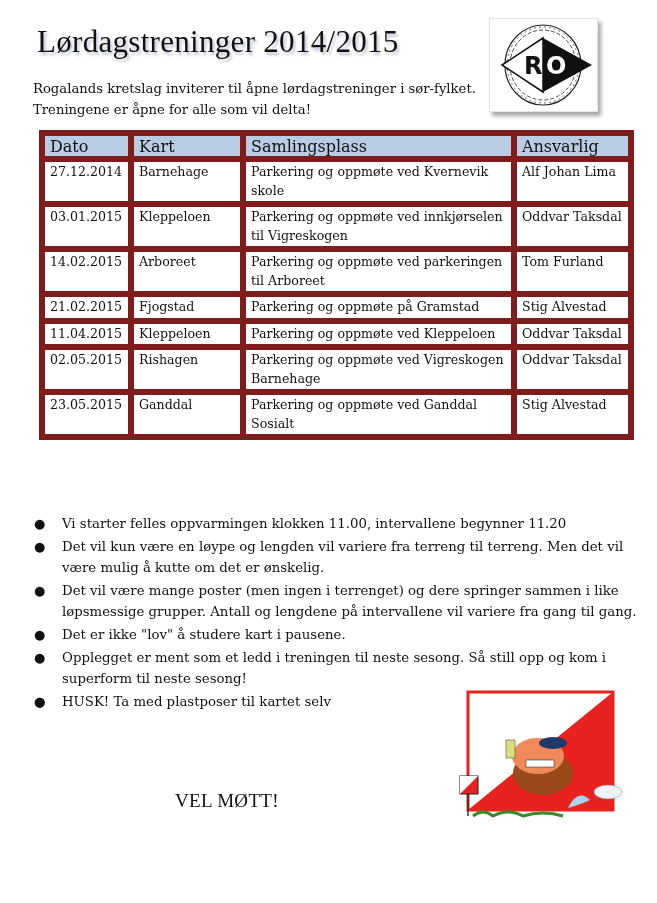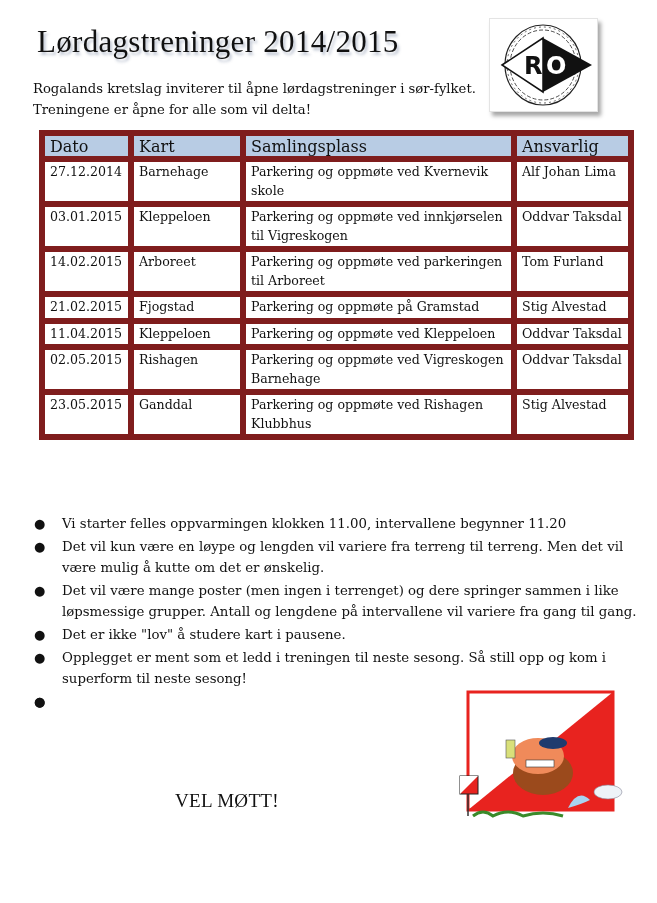--- a/index.html
+++ b/index.html
@@ -100,34 +100,34 @@
     </tr>
     <tr>
       <td>02.05.2015</td>
       <td>Rishagen</td>
       <td>Parkering og oppmøte ved Vigreskogen Barnehage</td>
       <td>Oddvar Taksdal</td>
     </tr>
     <tr>
       <td>23.05.2015</td>
       <td>Ganddal</td>
-      <td>Parkering og oppmøte ved Rishagen Klubbhus</td>
+      <td>Parkering og oppmøte ved Ganddal Sosialt</td>
       <td>Stig Alvestad</td>
     </tr>
   </tbody>
 </table>
 
 <ul class="notes">
   <li><span class="bullet">●</span><span>Vi starter felles oppvarmingen klokken 11.00, intervallene begynner 11.20</span></li>
   <li><span class="bullet">●</span><span>Det vil kun være en løype og lengden vil variere fra terreng til terreng. Men det vil være mulig å kutte om det er ønskelig.</span></li>
   <li><span class="bullet">●</span><span>Det vil være mange poster (men ingen i terrenget) og dere springer sammen i like løpsmessige grupper. Antall og lengdene på intervallene vil variere fra gang til gang.</span></li>
   <li><span class="bullet">●</span><span>Det er ikke "lov" å studere kart i pausene.</span></li>
   <li><span class="bullet">●</span><span>Opplegget er ment som et ledd i treningen til neste sesong. Så still opp og kom i superform til neste sesong!</span></li>
   <li class="narrow"><span class="bullet">●</span></li>
-  <li><span class="bullet">●</span></li>
+  <li><span class="bullet">●</span><span>HUSK! Ta med plastposer til kartet selv</span></li>
 </ul>
 
 <div class="welcome">VEL MØTT!</div>
 
 <div class="mascot">
   <svg viewBox="0 0 180 135">
     <rect x="10" y="4" width="145" height="118" fill="#fff" stroke="#e8231f" stroke-width="3"></rect>
     <polygon points="155,4 155,122 10,122" fill="#e8231f"></polygon>
     <ellipse cx="85" cy="85" rx="30" ry="22" fill="#9b4a1c"></ellipse>
     <ellipse cx="80" cy="68" rx="26" ry="18" fill="#f08a5a"></ellipse>

